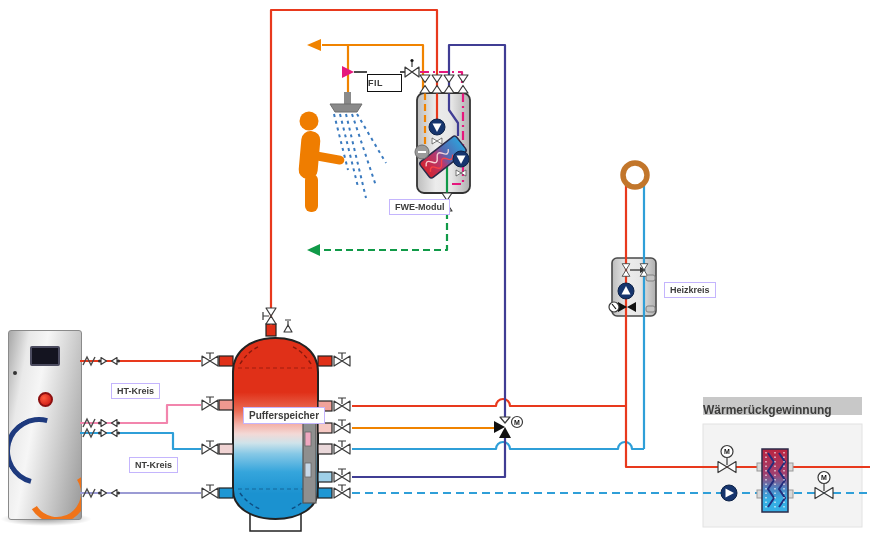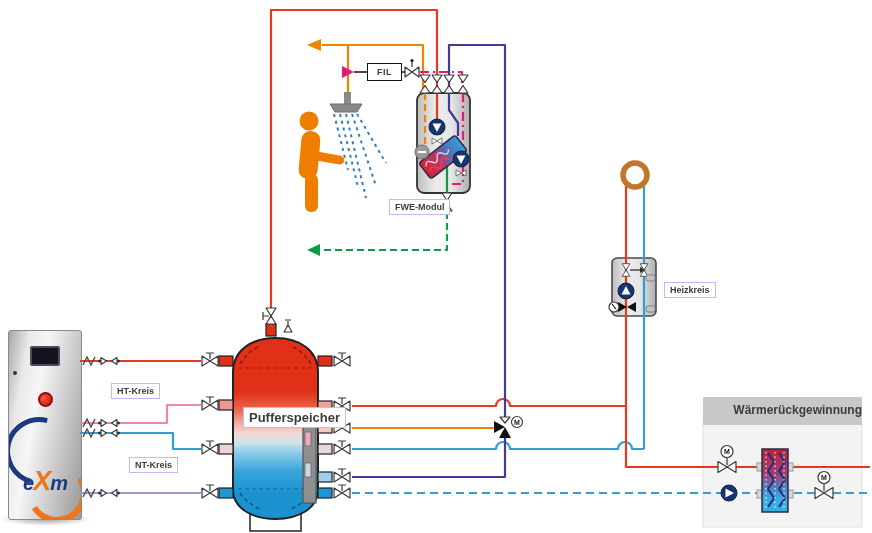--- a/index.html
+++ b/index.html
@@ -25,30 +25,30 @@
   .zstroke{fill:none;stroke:#4a4a4a;stroke-width:1.4;}
   .blackline{fill:none;stroke:#111;stroke-width:1.6;}
   .pumpc{fill:var(--c-pump_navy,#16356e);stroke:#0d2247;stroke-width:1;}
   .sensor{fill:#c4c4c4;stroke:#818181;stroke-width:1;}
   .mtext{font:bold 7px "Liberation Sans",sans-serif;fill:#111;text-anchor:middle;}
 
   
   .lbl{position:absolute;z-index:3;background:#fff;border:1px solid #c4b5fd;
        color:var(--c-label_text,#3c3c3b);font:bold 9px "Liberation Sans",sans-serif;
        padding:2px 5px;white-space:nowrap;}
-  .lbl-fil{border:1.5px solid #111;left:367px;top:63px;width:33px;height:16px;
-       padding:0;text-align:center;line-height:16px;letter-spacing:.5px;}
+  .lbl-fil{border:1.5px solid #111;left:367px;top:74px;width:33px;height:16px;
+       padding:0;line-height:16px;letter-spacing:.5px;}
   .lbl-ht{left:111px;top:383px;text-align:center;}
   .lbl-nt{left:129px;top:457px;}
-  .lbl-puffer{left:243px;top:407px;font-size:13px;}
+  .lbl-puffer{left:243px;top:407px;font-size:10px;}
   .lbl-fwemod{left:389px;top:199px;}
   .lbl-hk{left:664px;top:282px;}
   .lbl-rueck{left:516px;top:410px;text-align:center;font-size:8.5px;line-height:11px;}
-  .wrg-header{position:absolute;z-index:3;left:703px;top:397px;width:159px;height:28px;
-       background:#c8c8c8;color:var(--c-label_text,#3c3c3b);text-align:right;
+  .wrg-header{position:absolute;z-index:3;left:703px;top:397px;width:159px;height:18px;
+       background:#c8c8c8;color:var(--c-label_text,#3c3c3b);text-align:left;
        font:bold 12px "Liberation Sans",sans-serif;line-height:27px;}
 
   
   .boiler{position:absolute;z-index:1;left:8px;top:330px;width:72px;height:188px;
        border:1px solid #8a8a8a;border-radius:3px;overflow:hidden;
        background:linear-gradient(100deg,#a8a8a8 0%,#e9e9e9 20%,#f6f6f6 38%,#d2d2d2 62%,#989898 100%);}
   .b-shadow{position:absolute;z-index:0;left:0px;top:512px;width:92px;height:14px;
        background:radial-gradient(ellipse at center,rgba(0,0,0,.38),rgba(0,0,0,0) 70%);}
   .b-display{position:absolute;left:21px;top:15px;width:26px;height:16px;background:#141420;
        border:2px solid #4c4c60;border-radius:2px;}
@@ -69,21 +69,20 @@
 
 <div id="stage">
 
   <div class="b-shadow"></div>
   <div class="boiler">
     <div class="b-display"></div>
     <div class="b-screw"></div>
     <div class="b-btn"></div>
     <div class="b-arc1"></div>
     <div class="b-arc2"></div>
-    <div class="b-logo"><span class="le">e</span><span class="lx">X</span><span class="lm">m</span></div>
   </div>
 
   <svg width="872" height="533" viewBox="0 0 872 533">
     <defs>
       <linearGradient id="tankGrad" x1="0" y1="0" x2="0" y2="1">
         <stop offset="0" stop-color="#e03018"></stop>
           <stop offset="0.30" stop-color="#e03018"></stop>
         <stop offset="0.40" stop-color="#ea6a52"></stop>
           <stop offset="0.48" stop-color="#f4b4ab"></stop>
         <stop offset="0.53" stop-color="#f3d9d6"></stop>

